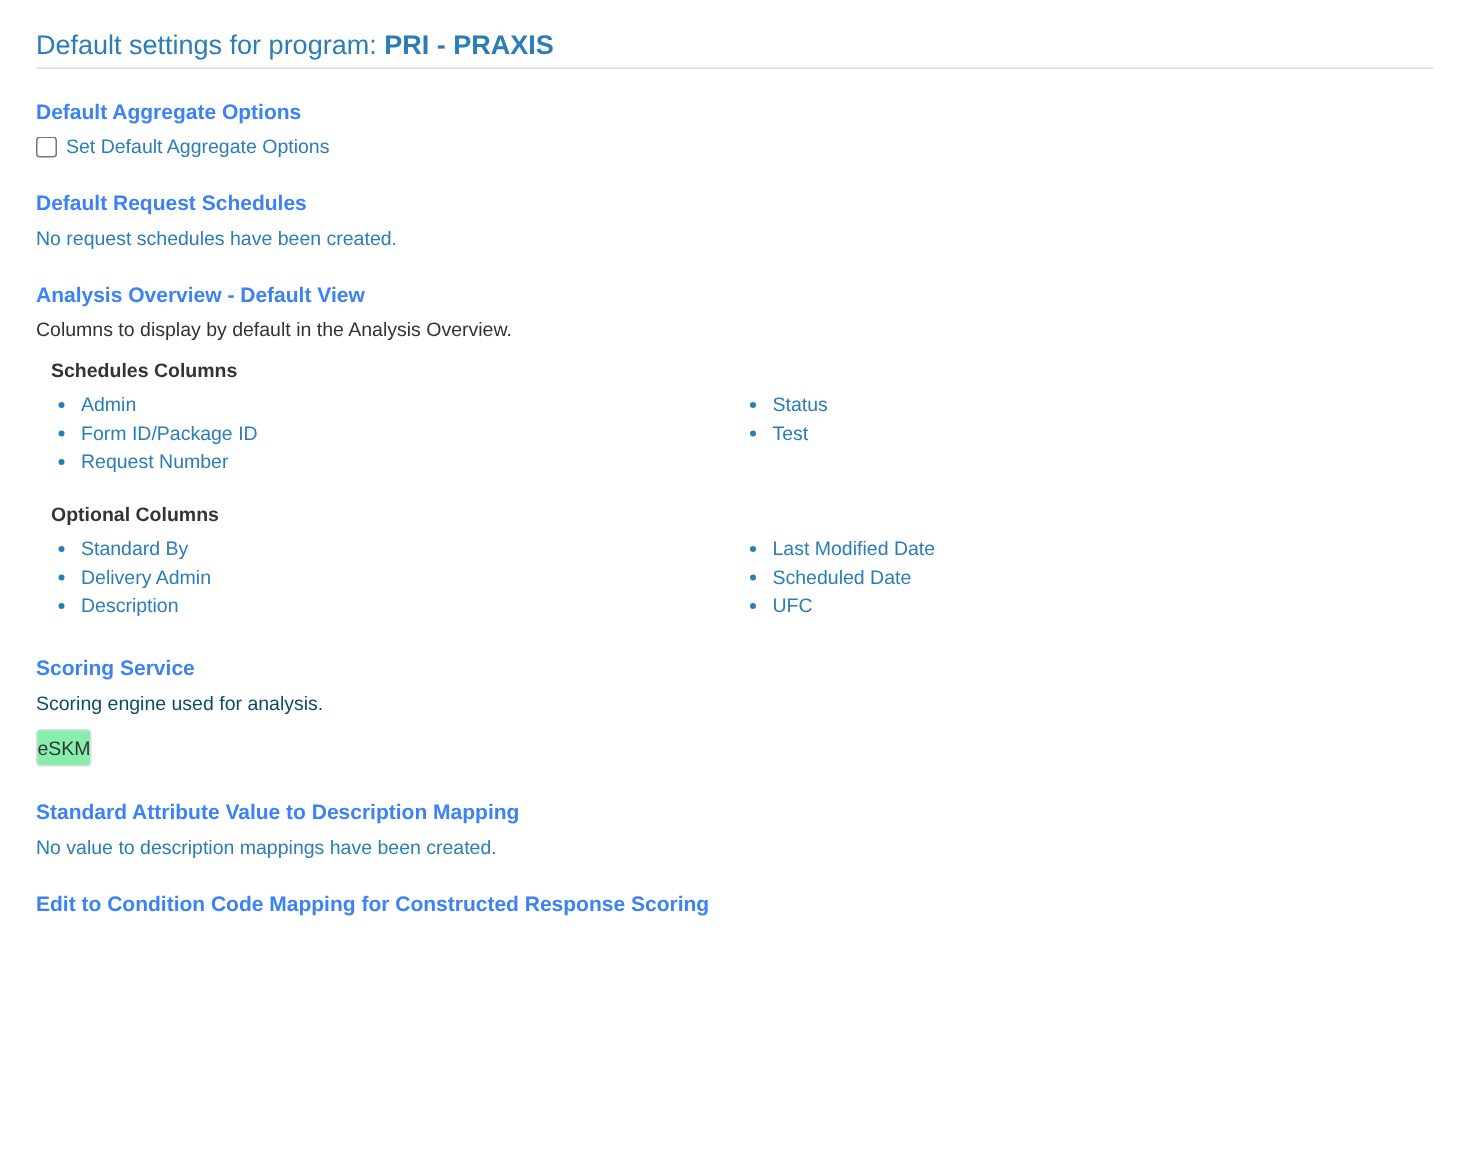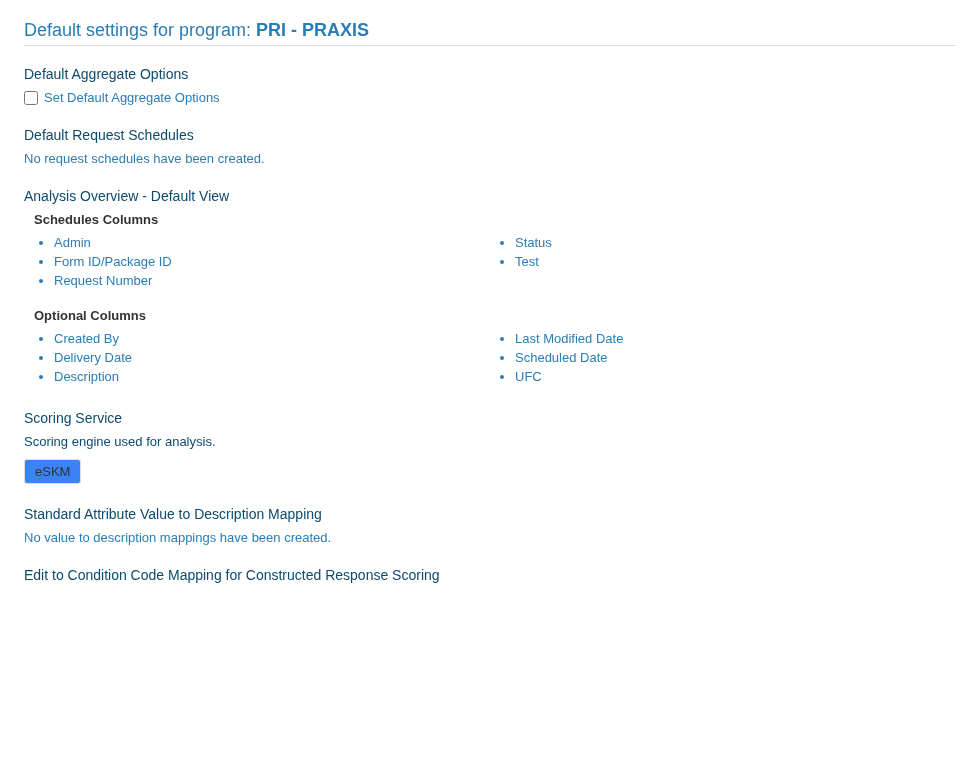--- a/index.html
+++ b/index.html
@@ -24,22 +24,22 @@
       margin-bottom: 20px;
     }
     .page-title strong {
       font-weight: bold;
     }
     .section {
       margin-bottom: 22px;
     }
     .section-heading {
       font-size: 14px;
-      font-weight: normal;
-      color: #0c4a6e;
+      font-weight: bold;
+      color: #3b82f6;
       margin-bottom: 8px;
     }
     .info-text {
       color: #2a7db5;
       font-size: 13px;
       margin-bottom: 4px;
     }
     .checkbox-row {
       display: flex;
       align-items: center;
@@ -81,24 +81,24 @@
       list-style: disc;
       padding-left: 20px;
     }
     .col-list li {
       color: #2a7db5;
       font-size: 13px;
       margin-bottom: 4px;
     }
     .scoring-value {
       display: inline-block;
-      background: #3b82f6;
+      background: #86efac;
       border: 1px solid #ddd;
       border-radius: 3px;
-      padding: 4px 10px;
+      padding: 4px 0;
       font-size: 13px;
       color: #333;
       margin-top: 4px;
     }
     .scoring-desc {
       font-size: 13px;
       color: #0c4a6e;
       margin-bottom: 6px;
     }
   </style>
@@ -119,41 +119,42 @@
     </div>
   </div>
 
   <div class="section">
     <div class="section-heading">Default Request Schedules</div>
     <div class="info-text">No request schedules have been created.</div>
   </div>
 
   <div class="section">
     <div class="section-heading">Analysis Overview - Default View</div>
+    <div class="sub-description">Columns to display by default in the Analysis Overview.</div>
 
     <div class="columns-container">
 
       <div class="columns-group-label">Schedules Columns</div>
       <div class="two-col-list">
         <ul class="col-list">
           <li><span>Admin</span></li>
           <li><span>Form ID/Package ID</span></li>
           <li><span>Request Number</span></li>
         </ul>
         <ul class="col-list">
           <li><span>Status</span></li>
           <li><span>Test</span></li>
         </ul>
       </div>
 
       <div class="columns-group-label">Optional Columns</div>
       <div class="two-col-list">
         <ul class="col-list">
-          <li><span>Created By</span></li>
-          <li><span>Delivery Date</span></li>
+          <li><span>Standard By</span></li>
+          <li><span>Delivery Admin</span></li>
           <li><span>Description</span></li>
         </ul>
         <ul class="col-list">
           <li><span>Last Modified Date</span></li>
           <li><span>Scheduled Date</span></li>
           <li><span>UFC</span></li>
         </ul>
       </div>
     </div>
   </div>

